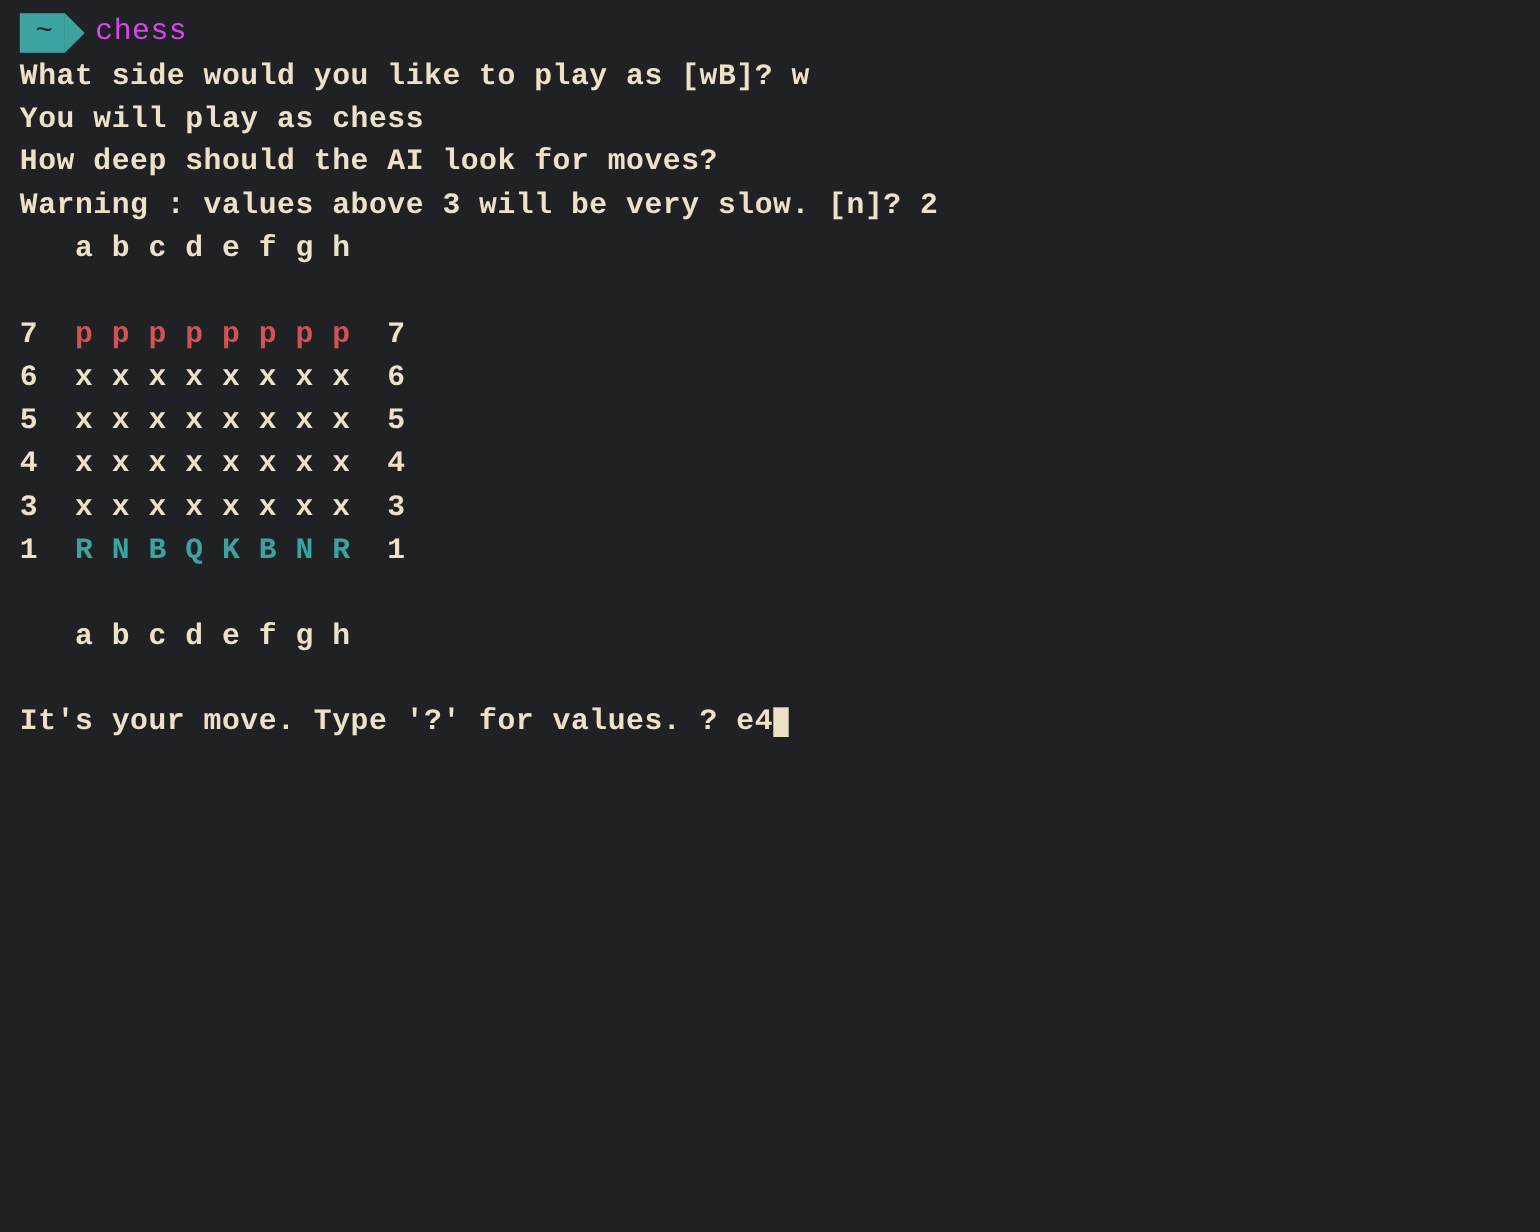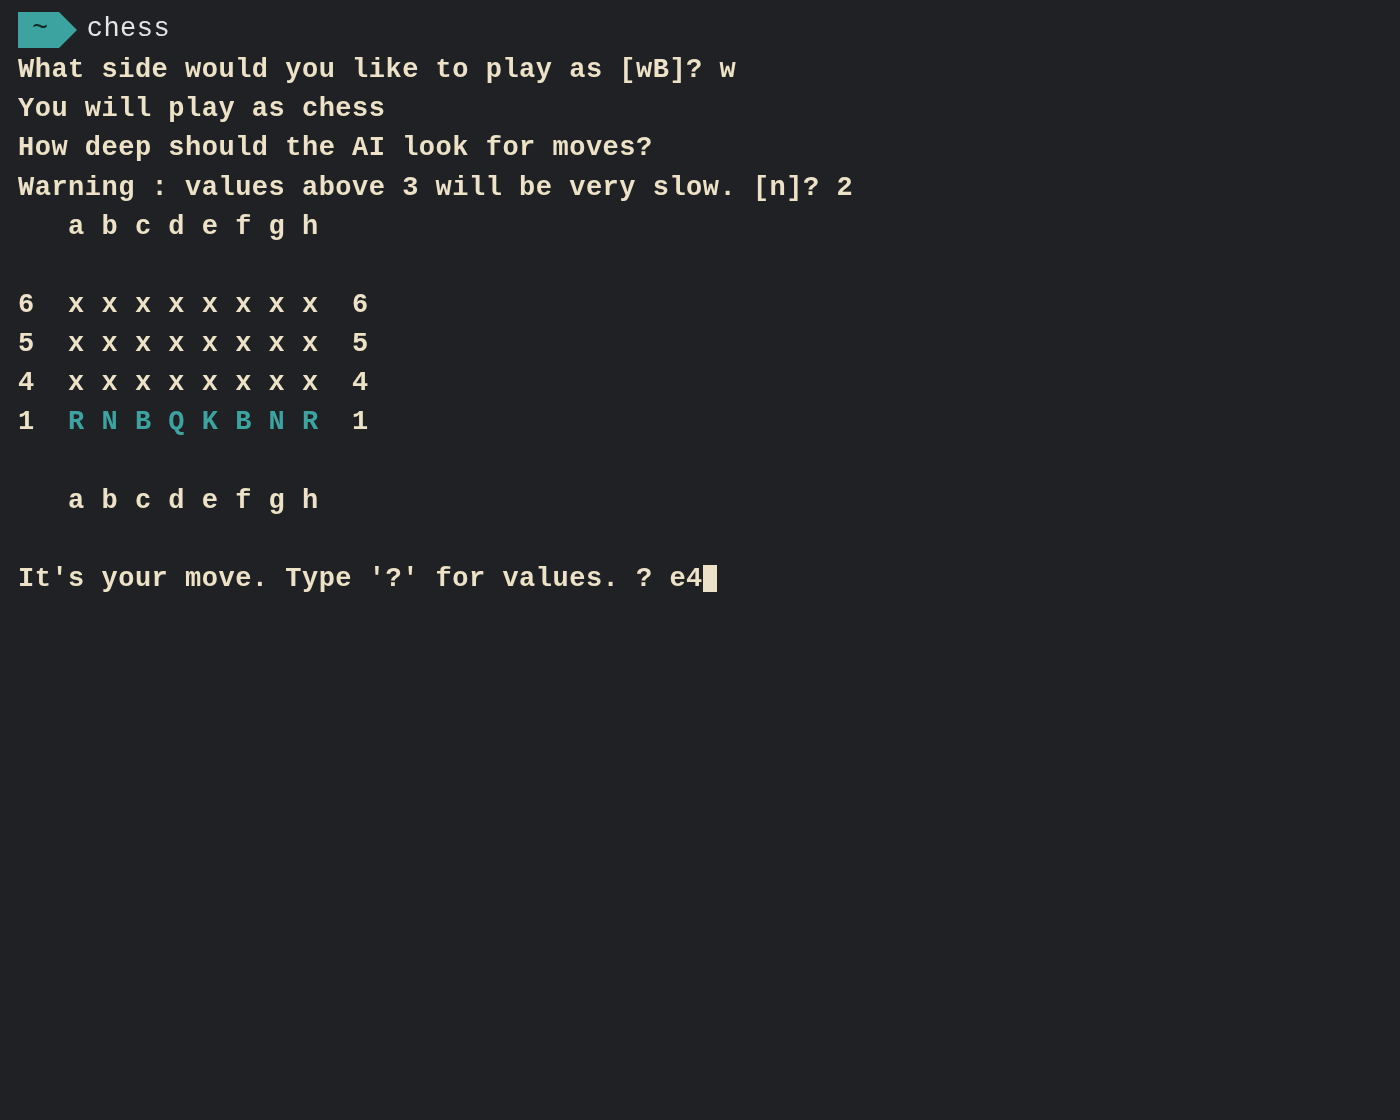--- a/index.html
+++ b/index.html
@@ -39,21 +39,21 @@
       content: '';
       position: absolute;
       left: 100%;
       top: 0;
       width: 0;
       height: 0;
       border-top: 18px solid transparent;
       border-bottom: 18px solid transparent;
       border-left: 18px solid #3da3a0;
     }
-    .cmd { color: #e5e5e5; }
+    .cmd { color: #d946ef; }
     .text-line { white-space: pre; font-weight: bold; }
     .red { color: #d15353; }
     .teal { color: #3da3a0; }
     .cursor {
       display: inline-block;
       width: 14px;
       height: 27px;
       background: #ede2c7;
       vertical-align: text-bottom;
       margin-bottom: 2px;
@@ -73,23 +73,25 @@
 
   <div class="text-line">What side would you like to play as [wB]? w</div>
   <div class="text-line">You will play as chess</div>
   <div class="text-line"></div>
   <div class="text-line">How deep should the AI look for moves?</div>
   <div class="text-line">Warning : values above 3 will be very slow. [n]? 2</div>
   <div class="text-line">   a b c d e f g h</div>
   <div class="text-line">&nbsp;</div>
 
   <div id="board-container">
+      <div class="text-line"><span>7  </span><span class="red">p p p p p p p p</span><span>  7</span></div>
       <div class="text-line"><span>6  </span><span>x x x x x x x x</span><span>  6</span></div>
       <div class="text-line"><span>5  </span><span>x x x x x x x x</span><span>  5</span></div>
       <div class="text-line"><span>4  </span><span>x x x x x x x x</span><span>  4</span></div>
+      <div class="text-line"><span>3  </span><span>x x x x x x x x</span><span>  3</span></div>
       <div class="text-line"><span>1  </span><span class="teal">R N B Q K B N R</span><span>  1</span></div>
     </div>
 
   <div class="text-line">&nbsp;</div>
   <div class="text-line">   a b c d e f g h</div>
   <div class="text-line">&nbsp;</div>
 
   <div class="text-line"><span>It's your move. Type '?' for values. ? e4</span><span class="cursor"></span></div>
 
 </div>

